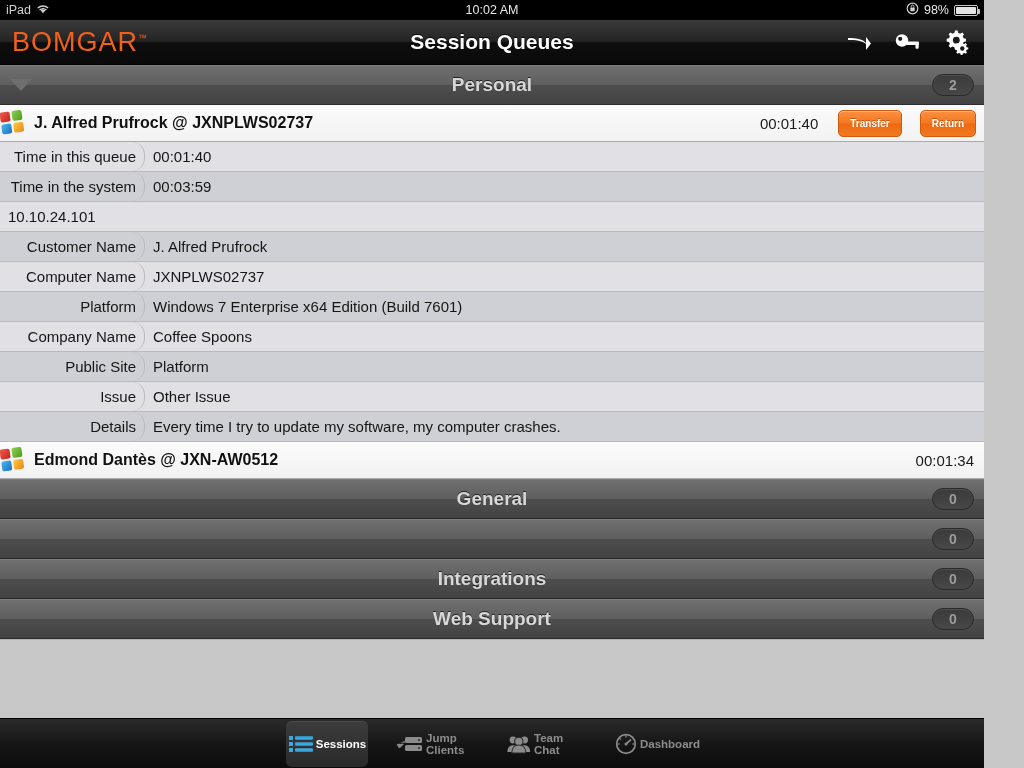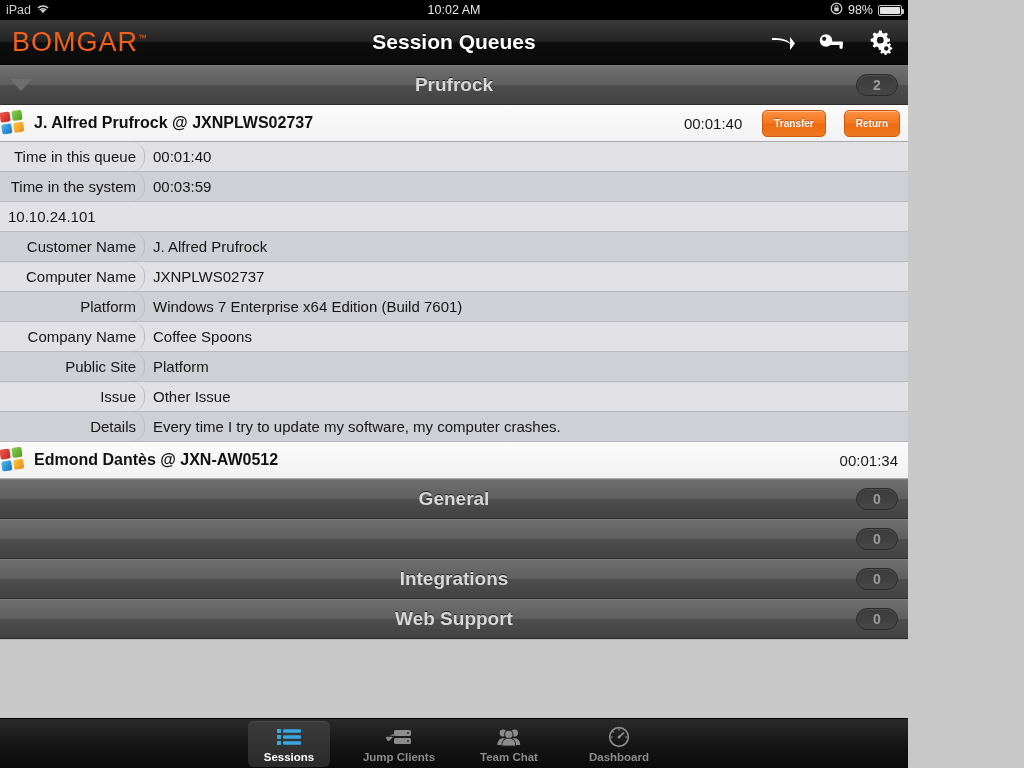--- a/index.html
+++ b/index.html
@@ -3,21 +3,21 @@
 <meta charset="utf-8">
 <style>
   * { margin:0; padding:0; box-sizing:border-box; }
   html, body {
     width:1024px; height:768px;
     font-family:"Liberation Sans", sans-serif;
     background:#c8c8c8;
     overflow:hidden;
     -webkit-font-smoothing:antialiased;
   }
-  #app { position:relative; width:908px; height:768px; display:flex; flex-direction:column; }
+  #app { position:relative; width:984px; height:768px; display:flex; flex-direction:column; }
 
   
   .statusbar {
     height:20px; background:#000; color:#cfcfcf;
     display:flex; align-items:center; font-size:12.5px;
     padding:0 6px; flex:0 0 20px; position:relative;
   }
   .sb-left { display:flex; align-items:center; gap:5px; }
   .sb-center {
     position:absolute; left:0; right:0; text-align:center;
@@ -128,21 +128,21 @@
 
   
   .tabbar {
     height:50px; flex:0 0 50px;
     background:linear-gradient(to bottom,#2b2b2b 0%,#161616 50%,#0b0b0b 100%);
     border-top:1px solid #000;
     display:flex; align-items:center; justify-content:center; gap:0;
   }
   .tab {
     width:82px; height:46px; margin:0 14px;
-    display:flex; flex-direction:column; align-items:center; justify-content:center;
+    display:flex; flex-direction:row; align-items:center; justify-content:center;
     gap:2px; border-radius:6px; cursor:pointer;
   }
   .tab.selected { background:linear-gradient(to bottom,#3c3c3c,#2a2a2a); box-shadow:inset 0 1px 0 rgba(255,255,255,.08); }
   .tab .ticon { height:24px; display:flex; align-items:center; justify-content:center; }
   .tab .tlabel { font-size:11.5px; font-weight:bold; color:#8c8c8c; }
   .tab.selected .tlabel { color:#fff; }
 </style>
 </head>
 <body>
 
@@ -202,21 +202,21 @@
             <path d="M21.2 14.6 l1.8 0 .35 1.6 1.4 .6 1.4-.9 1.3 1.3-.9 1.4 .6 1.4 1.6 .35 0 1.8-1.6 .35-.6 1.4 .9 1.4-1.3 1.3-1.4-.9-1.4 .6-.35 1.6-1.8 0-.35-1.6-1.4-.6-1.4 .9-1.3-1.3 .9-1.4-.6-1.4-1.6-.35 0-1.8 1.6-.35 .6-1.4-.9-1.4 1.3-1.3 1.4 .9 1.4-.6z" transform="translate(-4.5,-1.8)"></path>
             <circle cx="18.3" cy="19.5" r="2.2" fill="#1a1a1a"></circle>
           </g>
         </svg>
       </span>
     </div>
   </div>
 
   <div class="queue-header">
     <div class="disclosure"></div>
-    <div class="qh-title">Prufrock</div>
+    <div class="qh-title">Personal</div>
     <div class="badge">2</div>
   </div>
 
   <div class="session-row">
     <div class="win-logo">
       <span class="p1"></span>
         <span class="p2"></span>
         <span class="p3"></span>
         <span class="p4"></span>
     </div>

